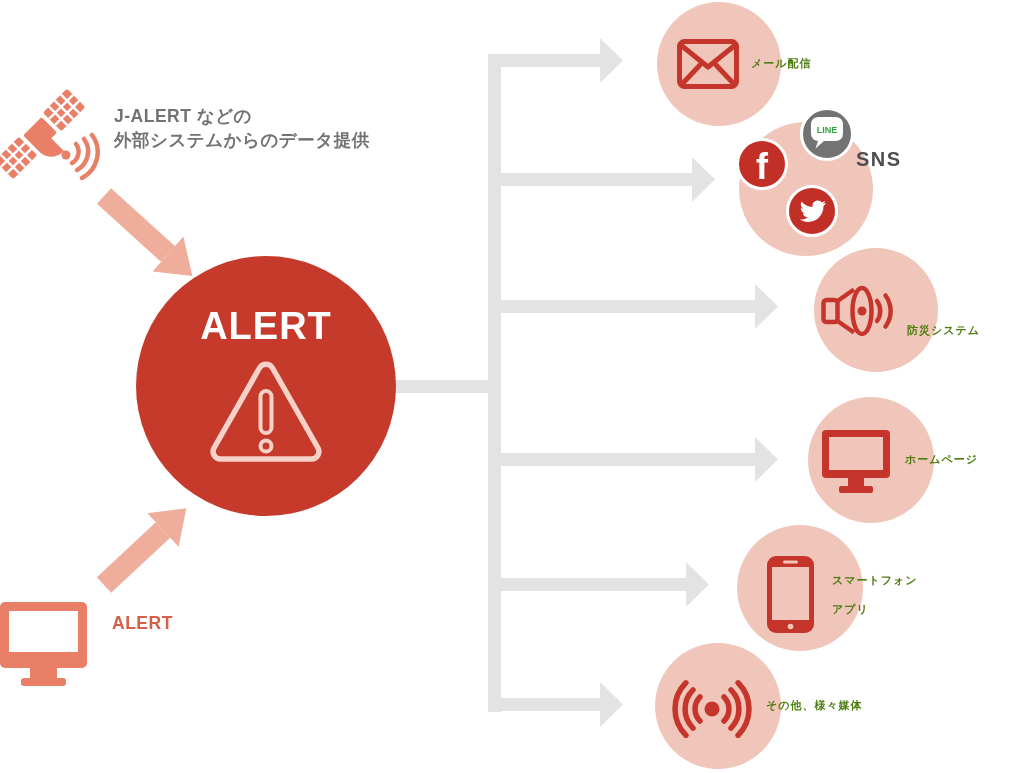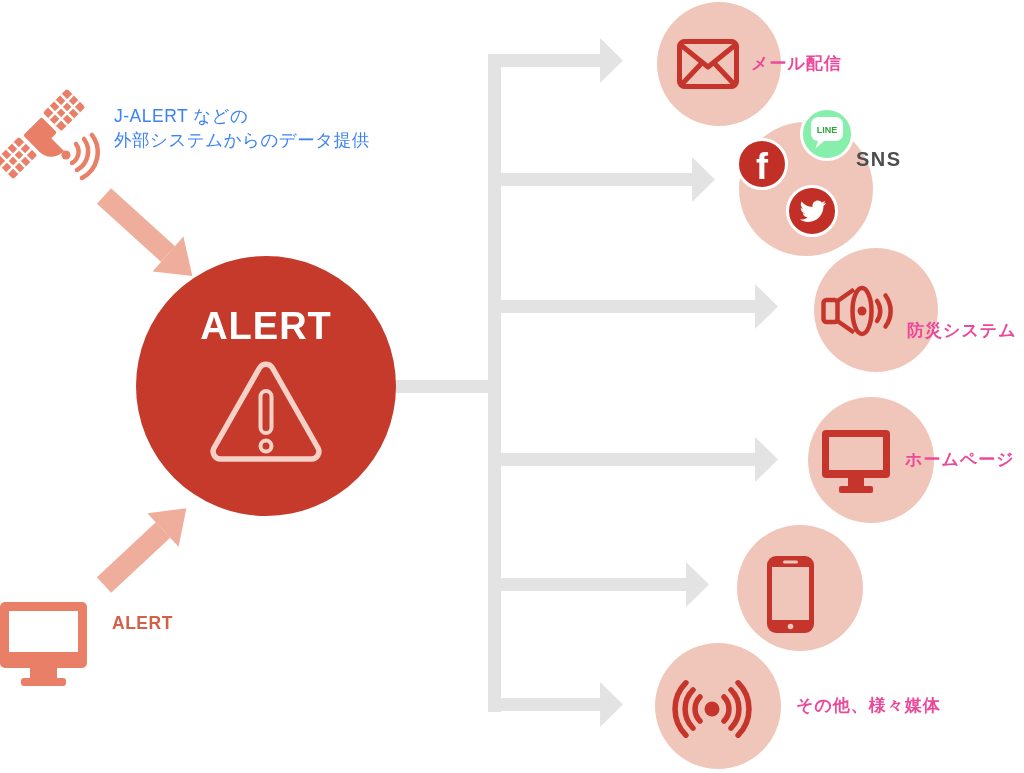--- a/index.html
+++ b/index.html
@@ -13,22 +13,22 @@
 
   
   .hub{left:136px;top:256px;width:260px;height:260px;border-radius:50%;
        background:#C53A2B;z-index:2;}
   .hub-title{position:absolute;left:0;top:50px;width:100%;text-align:center;
        color:#ffffff;font-size:38px;font-weight:bold;letter-spacing:1px;line-height:40px;}
   .hub-triangle{position:absolute;left:70px;top:102px;}
 
   
   .sat{left:0;top:80px;z-index:1;}
-  .in-label-1{left:114px;top:104px;width:300px;color:#3b82f6;font-size:17.5px;
-       font-weight:normal;line-height:24px;letter-spacing:0.5px;z-index:2;}
+  .in-label-1{left:114px;top:104px;width:300px;color:#737373;font-size:17.5px;
+       font-weight:bold;line-height:24px;letter-spacing:0.5px;z-index:2;}
   .in-label-2{left:112px;top:612px;width:300px;color:#D4604A;font-size:17.5px;
        font-weight:bold;line-height:23px;letter-spacing:0.5px;z-index:2;}
   .monitor-left{left:0;top:600px;z-index:1;}
 
   
   .node{border-radius:50%;background:#F1C6BA;z-index:1;}
   .node-mail{left:657px;top:2px;width:124px;height:124px;}
   .node-sns{left:739px;top:122px;width:134px;height:134px;}
   .node-bousai{left:814px;top:248px;width:124px;height:124px;}
   .node-home{left:808px;top:397px;width:126px;height:126px;}
@@ -39,34 +39,34 @@
   .ic{z-index:2;}
   .ic-mail{left:677px;top:39px;}
   .ic-speaker{left:821px;top:285px;}
   .ic-home{left:822px;top:430px;}
   .ic-phone{left:766px;top:556px;}
   .ic-broadcast{left:660px;top:667px;}
 
   
   .badge{border-radius:50%;border:3px solid #fff;box-sizing:border-box;z-index:3;
          display:flex;align-items:center;justify-content:center;}
-  .badge-line{left:800px;top:107px;width:54px;height:54px;background:#86efac;}
+  .badge-line{left:800px;top:107px;width:54px;height:54px;background:#737373;}
   .badge-fb{left:736px;top:138px;width:52px;height:52px;background:#C22F26;}
   .badge-tw{left:786px;top:185px;width:52px;height:52px;background:#C22F26;}
   .fb-f{color:#ffffff;font-size:36px;font-weight:bold;transform:translateY(3px);line-height:1;}
 
   
-  .out-label{color:#ec4899;font-size:17px;font-weight:bold;letter-spacing:1px;
+  .out-label{color:#4d7c0f;font-size:11px;font-weight:bold;letter-spacing:1px;
              line-height:21px;z-index:3;white-space:nowrap;}
   .lb-mail{left:751px;top:53px;}
   .lb-sns{left:856px;top:149px;font-size:20px;color:#4D4D4D;letter-spacing:1.5px;}
   .lb-bousai{left:907px;top:298px;margin-top:22px;}
   .lb-home{left:905px;top:449px;font-family:Liberation Serif, serif;}
   .lb-phone{left:832px;top:566px;line-height:29px;white-space:normal;width:160px;}
-  .lb-other{left:796px;top:695px;}
+  .lb-other{left:751px;top:695px;padding-left:15px;}
 </style>
 </head>
 <body>
 
 <div class="canvas">
 
   <svg id="connectors" width="1024" height="773" viewBox="0 0 1024 773">
     <g fill="#E3E3E3">
       <rect x="393" y="380" width="97" height="13"></rect>
       <rect x="488" y="54" width="13" height="658"></rect>
@@ -221,15 +221,19 @@
       <path d="M 64 30 A 17 17 0 0 1 64 54"></path>
       <path d="M 71 22.9 A 27 27 0 0 1 71 61.1"></path>
       <path d="M 78.1 15.8 A 37 37 0 0 1 78.1 68.2"></path>
     </g>
   </svg>
 
   <div class="abs out-label lb-mail">メール配信</div>
   <div class="abs out-label lb-sns">SNS</div>
   <div class="abs out-label lb-bousai">防災システム</div>
   <div class="abs out-label lb-home">ホームページ</div>
+  <div class="abs out-label lb-phone">
+    <div>スマートフォン</div>
+    <div>アプリ</div>
+  </div>
   <div class="abs out-label lb-other">その他、様々媒体</div>
 
 </div>
 
 </body></html>

